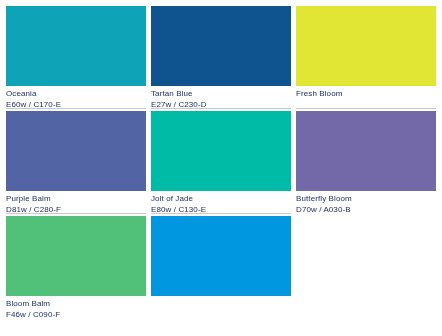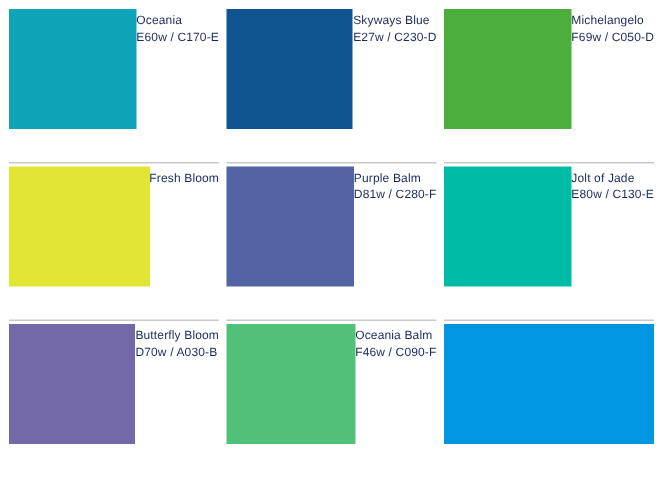--- a/index.html
+++ b/index.html
@@ -23,21 +23,21 @@
     grid-template-columns: repeat(3, 140px);
     grid-template-rows: repeat(3, 105px);
     column-gap: 5px;
     row-gap: 0px;
   }
   .swatch-cell {
     width: 140px;
     height: 105px;
     position: relative;
     display: flex;
-    flex-direction: row;
+    flex-direction: column;
   }
   .swatch-chip {
     width: 140px;
     height: 80px;
     display: block;
   }
   .swatch-caption {
     padding-top: 3px;
     display: flex;
     flex-direction: column;
@@ -76,34 +76,26 @@
     <div class="swatch-caption">
       <div class="swatch-name">Oceania</div>
       <div class="swatch-code">E60w / C170-E</div>
     </div>
     <div class="row-divider"></div>
   </div>
 
   <div class="swatch-cell">
     <div class="swatch-chip" style="background-color: rgb(16, 84, 143);"></div>
     <div class="swatch-caption">
-      <div class="swatch-name">Skyways Blue</div>
+      <div class="swatch-name">Tartan Blue</div>
       <div class="swatch-code">E27w / C230-D</div>
     </div>
     <div class="row-divider"></div>
   </div>
 
-  <div class="swatch-cell">
-    <div class="swatch-chip" style="background-color: rgb(76, 175, 60);"></div>
-    <div class="swatch-caption">
-      <div class="swatch-name">Michelangelo</div>
-      <div class="swatch-code">F69w / C050-D</div>
-    </div>
-    <div class="row-divider"></div>
-  </div>
 
   <div class="swatch-cell">
     <div class="swatch-chip" style="background-color: rgb(225, 229, 52);"></div>
     <div class="swatch-caption">
       <div class="swatch-name">Fresh Bloom</div>
     </div>
     <div class="row-divider"></div>
   </div>
 
   <div class="swatch-cell">
@@ -129,21 +121,21 @@
     <div class="swatch-caption">
       <div class="swatch-name">Butterfly Bloom</div>
       <div class="swatch-code">D70w / A030-B</div>
     </div>
 
   </div>
 
   <div class="swatch-cell last-row">
     <div class="swatch-chip" style="background-color: rgb(81, 193, 121);"></div>
     <div class="swatch-caption">
-      <div class="swatch-name">Oceania Balm</div>
+      <div class="swatch-name">Bloom Balm</div>
       <div class="swatch-code">F46w / C090-F</div>
     </div>
 
   </div>
 
   <div class="swatch-cell last-row">
     <div class="swatch-chip" style="background-color: rgb(0, 150, 224);"></div>
 
   </div>
 

